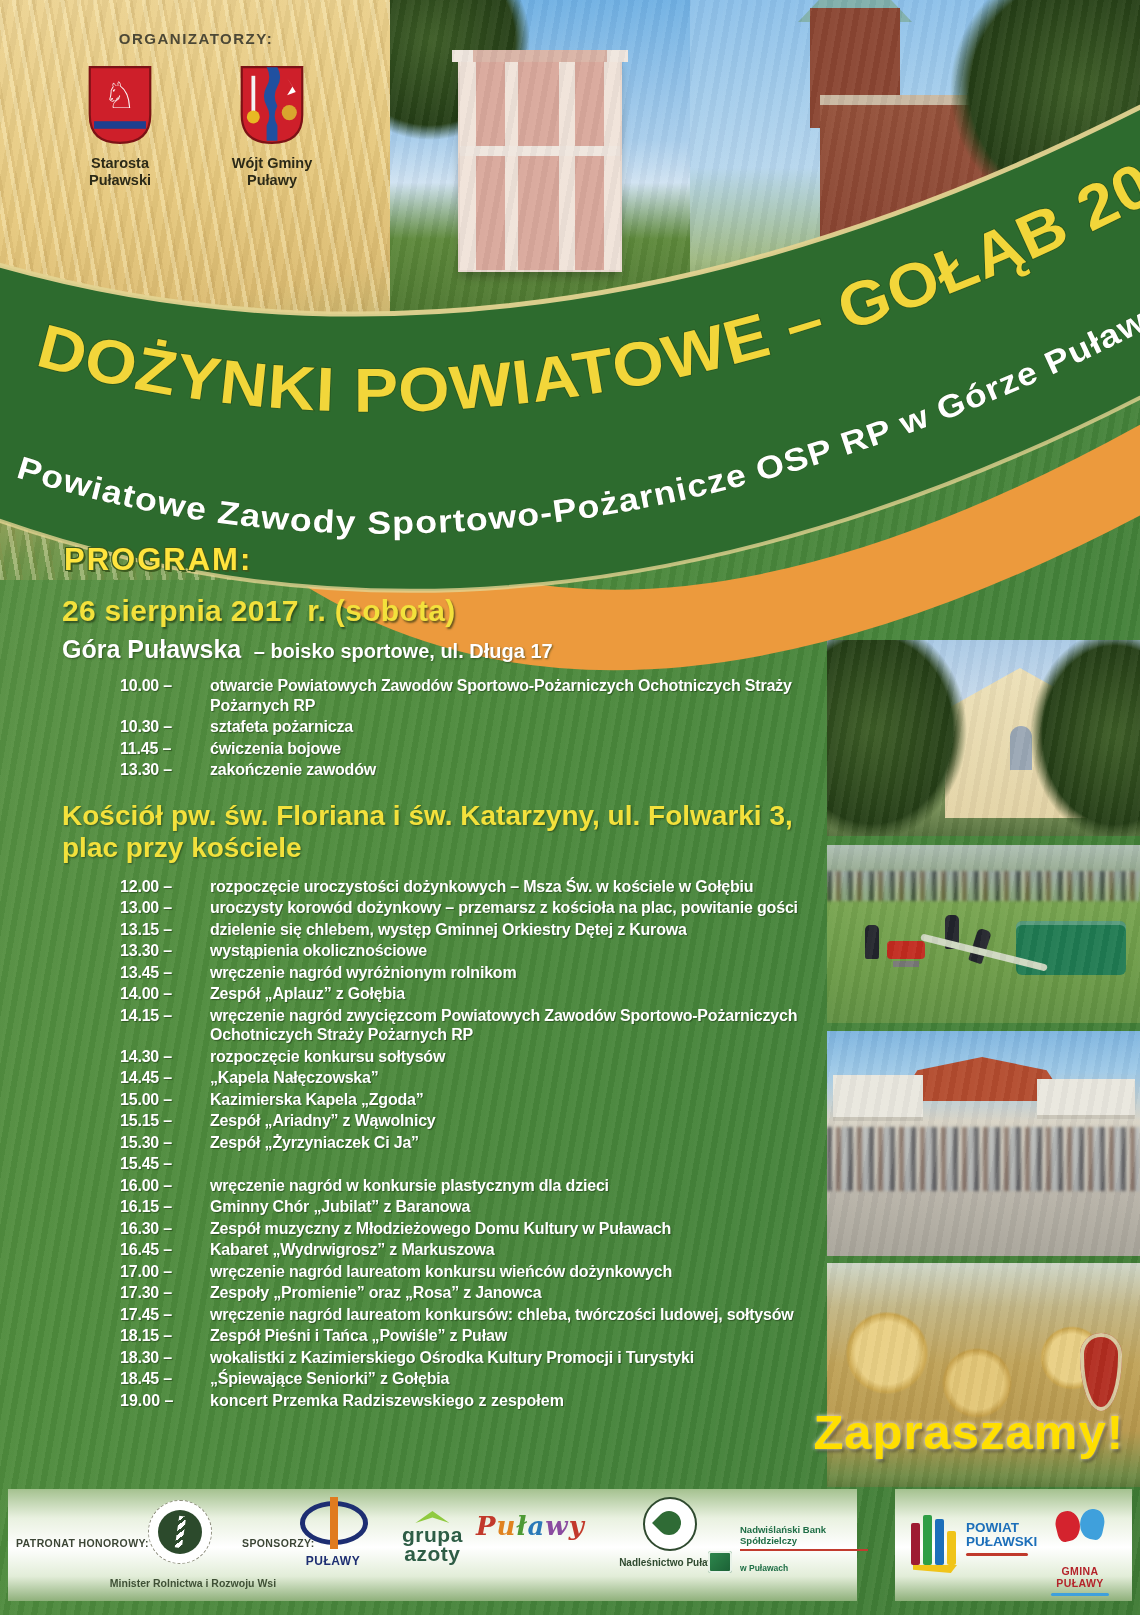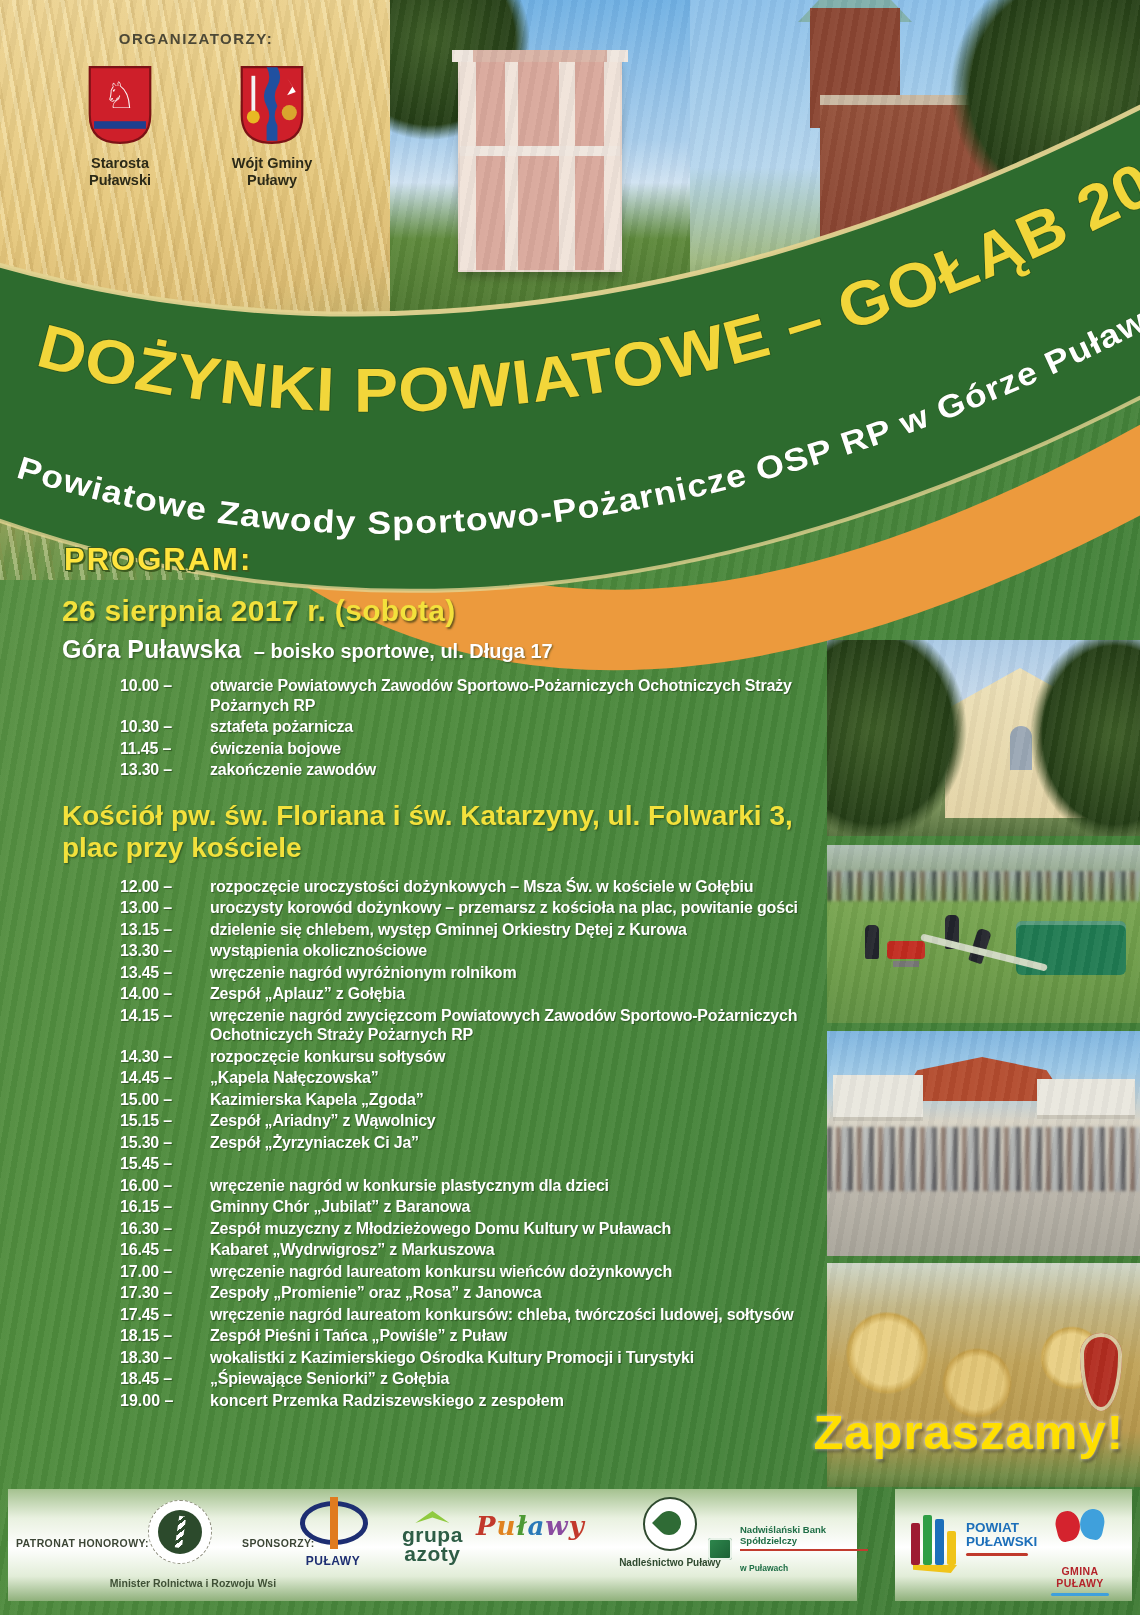--- a/index.html
+++ b/index.html
@@ -119,21 +119,21 @@
   .lg-azoty .chev{width:34px;height:12px;margin:0 auto 2px;background:#8fca3f;clip-path:polygon(0 100%,50% 0,100% 100%,50% 55%);}
   .lg-city{position:absolute;left:468px;top:22px;text-align:center;}
   .lg-city .scr{font-family:"DejaVu Serif",serif;font-style:italic;font-weight:bold;font-size:26px;letter-spacing:1px;}
   .lg-city .scr span:nth-child(1){color:#c2392b;} .lg-city .scr span:nth-child(2){color:#e0831f;}
   .lg-city .scr span:nth-child(3){color:#4d9a34;} .lg-city .scr span:nth-child(4){color:#2a79b8;}
   .lg-city .scr span:nth-child(5){color:#8a4ba0;} .lg-city .scr span:nth-child(6){color:#c2392b;}
   .lg-nadl{position:absolute;left:606px;top:8px;width:112px;text-align:center;}
   .lg-nadl .ring{width:50px;height:50px;border-radius:50%;border:2px solid #2f4a2f;background:#fff;margin:0 auto;position:relative;}
   .lg-nadl .ring::after{content:"";position:absolute;left:12px;top:12px;width:24px;height:24px;border-radius:50% 50% 50% 0;background:#2f6b35;transform:rotate(45deg);}
   .lg-nadl .txt{margin-top:6px;font-size:10px;font-weight:bold;color:#2f4a2f;}
-  .lg-bank{position:absolute;left:700px;top:36px;display:flex;gap:8px;align-items:center;}
+  .lg-bank{position:absolute;left:700px;top:36px;display:flex;gap:8px;align-items:flex-end;}
   .lg-bank .sq{width:24px;height:22px;background:linear-gradient(135deg,#2f8a4e,#1a5e34);border-radius:3px;box-shadow:inset 0 0 0 2px #e8f2e8;}
   .lg-bank .t1{font-size:9.5px;font-weight:bold;color:#1f6e46;width:128px;line-height:1.15;border-bottom:2px solid #c23b2e;padding-bottom:2px;}
   .lg-bank .t2{font-size:8.5px;font-weight:bold;color:#1f6e46;margin-top:12px;}
   .lg-powiat{position:absolute;left:16px;top:26px;display:flex;gap:10px;}
   .books{display:flex;align-items:flex-end;gap:3px;position:relative;padding-bottom:8px;}
   .books i{display:block;width:9px;border-radius:2px;}
   .books i:nth-child(1){height:42px;background:#9e1b32;}
   .books i:nth-child(2){height:50px;background:#2f9e45;}
   .books i:nth-child(3){height:46px;background:#1c6fba;}
   .books i:nth-child(4){height:34px;background:#f0c419;}

